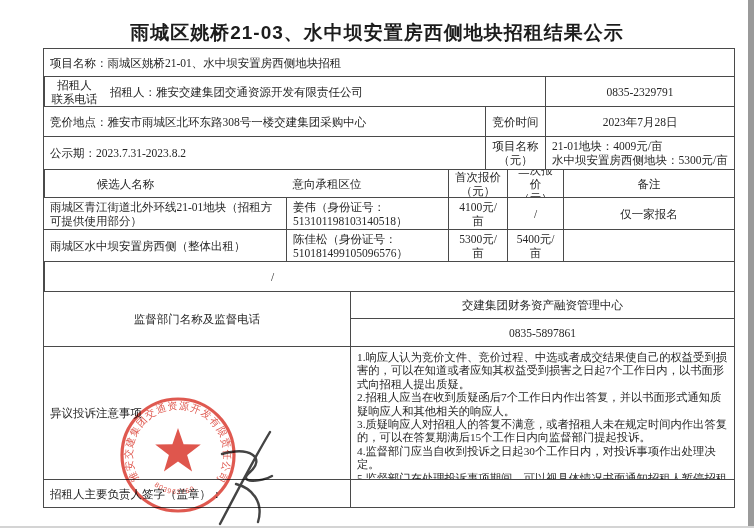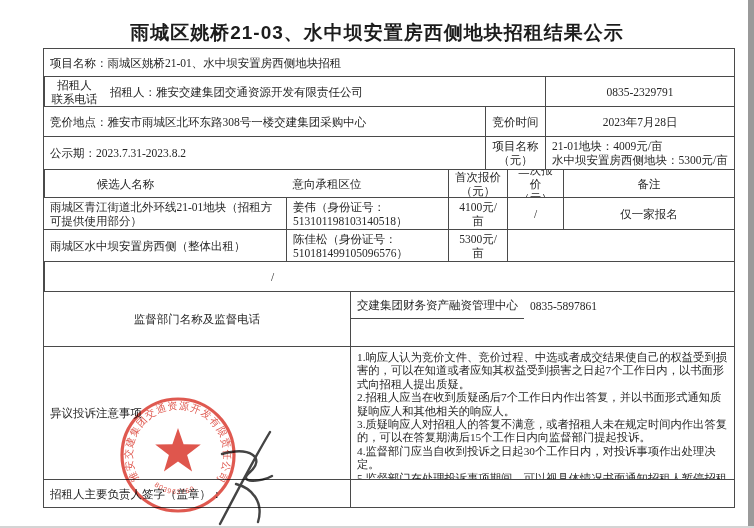--- a/index.html
+++ b/index.html
@@ -18,21 +18,21 @@
   .tr.first{border-top:none;}
   .td{
     border-left:1px solid #4a4a4a;box-sizing:border-box;
     padding:2px 6px;font-size:11.5px;line-height:14px;
     display:flex;align-items:center;white-space:pre-line;
     overflow:hidden;
   }
   .td.nb{border-left:none;}
   .ctr{justify-content:center;text-align:center;}
   .lft{justify-content:flex-start;text-align:left;}
-  .stack{align-items:stretch;padding:0;}
+  .stack{flex-direction:column;align-items:stretch;padding:0;}
   .stack .sub{display:flex;align-items:center;justify-content:center;text-align:center;
     font-size:11.5px;box-sizing:border-box;padding:2px 6px;}
   .stack .sub.divider{border-bottom:1px solid #4a4a4a;}
   .longtext{font-size:11.3px;line-height:13.4px;align-items:flex-start;padding-top:4px;}
   
   #scan-edge-right{position:absolute;right:0;top:0;width:6px;height:100%;background:#9a9a9a;}
   #scan-edge-bottom{position:absolute;left:0;bottom:0;width:100%;height:2px;background:#d4d4d4;}
   
   #stamp{position:absolute;left:103px;top:380px;width:150px;height:150px;mix-blend-mode:multiply;opacity:.92;}
   #signature{position:absolute;left:192px;top:428px;width:110px;height:100px;mix-blend-mode:multiply;}
@@ -88,20 +88,21 @@
       <div class="td ctr" style="width:59px">4100元/亩</div>
       <div class="td ctr" style="width:56px">/</div>
       <div class="td ctr" style="width:171px">仅一家报名</div>
     </div>
 
     <div class="tr" style="height:32px">
       <div class="td nb lft" style="width:242px">雨城区水中坝安置房西侧（整体出租）</div>
       <div class="td lft" style="width:162px">陈佳松（身份证号：
 510181499105096576）</div>
       <div class="td ctr" style="width:59px">5300元/亩</div>
+      <div class="td ctr" style="width:56px">5400元/亩</div>
       <div class="td ctr" style="width:171px"></div>
     </div>
 
     <div class="tr" style="height:30px">
       <div class="td ctr" style="width:456px">/</div>
     </div>
 
     <div class="tr" style="height:55px">
       <div class="td nb ctr" style="width:306px">监督部门名称及监督电话</div>
       <div class="td stack" style="width:384px">

